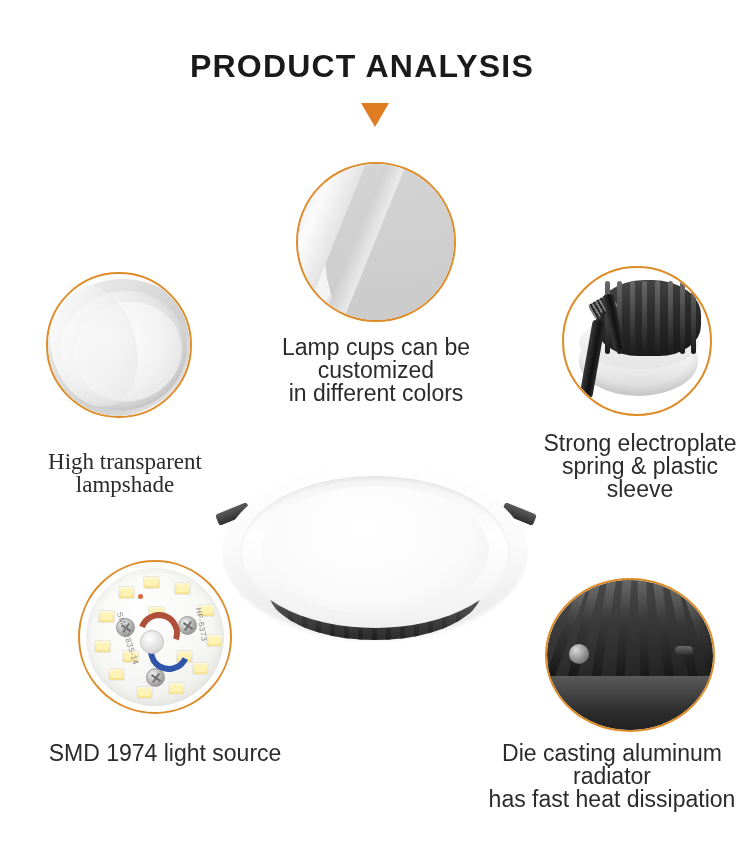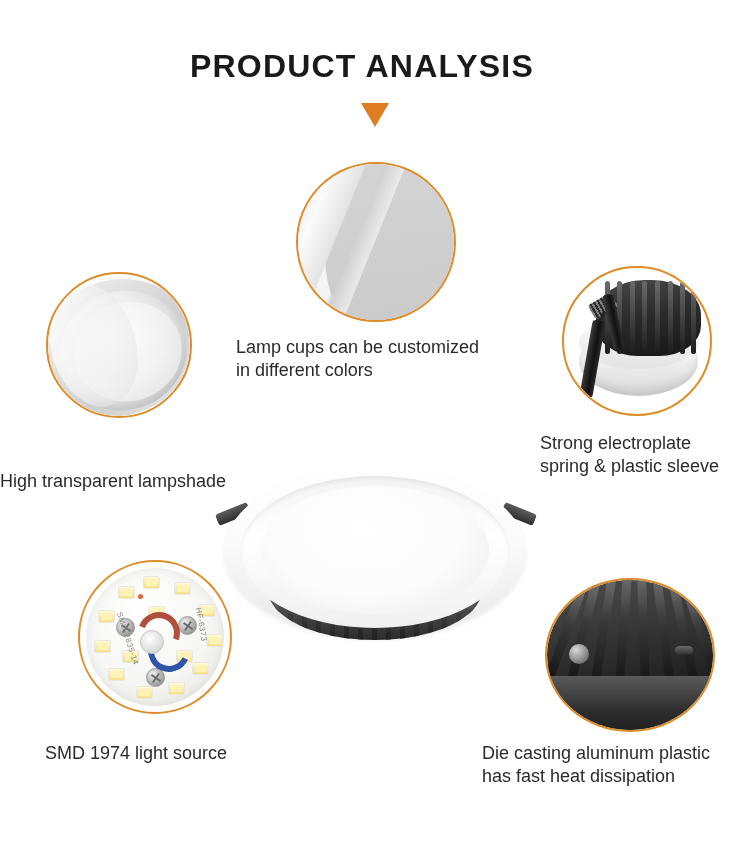--- a/index.html
+++ b/index.html
@@ -53,21 +53,22 @@
     box-sizing: border-box;
   }
   .circle-inner {
     position: absolute;
     inset: 0;
     border-radius: 50%;
     overflow: hidden;
   }
   .caption {
     position: absolute;
-    font-size: 18px;
+    text-align: center;
+    font-size: 23px;
     line-height: 23px;
     color: #2b2b2b;
     white-space: pre-line;
   }
 
   
   .shade-body {
     position: absolute;
     left: -8%;
     top: 4%;
@@ -394,21 +395,21 @@
 
   <div class="feature">
     <div class="circle" style="left:46px; top:272px; width:146px; height:146px;">
       <div class="circle-inner">
         <div class="shade-body"></div>
         <div class="shade-rim"></div>
         <div class="shade-face"></div>
         <div class="shade-edge"></div>
       </div>
     </div>
-    <div class="caption" style="left:0px; top:470px; width:250px;">High transparent lampshade</div>
+    <div class="caption" style="left:0px; top:450px; width:250px;font-family:Liberation Serif, serif;">High transparent lampshade</div>
   </div>
 
   <div class="feature">
     <div class="circle" style="left:296px; top:162px; width:160px; height:160px;">
       <div class="circle-inner">
         <div class="cup-bg"></div>
         <div class="cup-curve"></div>
         <div class="cup-band"></div>
         <div class="cup-band2"></div>
       </div>
@@ -499,21 +500,21 @@
         <div class="rad-fin" style="left:72px;  top:-6px; height:112px; transform:rotate(4deg);"></div>
         <div class="rad-fin" style="left:92px;  top:-6px; height:112px; transform:rotate(-2deg);"></div>
         <div class="rad-fin" style="left:112px; top:-4px; height:108px; transform:rotate(-7deg);"></div>
         <div class="rad-fin" style="left:132px; top:2px;  height:100px; transform:rotate(-12deg);"></div>
         <div class="rad-fin" style="left:150px; top:10px; height:90px;  transform:rotate(-18deg);"></div>
         <div class="rad-base"></div>
         <div class="rad-screw" style="left:22px; top:64px;"></div>
         <div class="rad-nub" style="left:128px; top:66px;"></div>
       </div>
     </div>
-    <div class="caption" style="left:482px; top:742px; width:260px;">Die casting aluminum plastic
+    <div class="caption" style="left:482px; top:742px; width:260px;">Die casting aluminum radiator
 has fast heat dissipation</div>
   </div>
 
   <div class="product" style="left:224px; top:466px; width:302px; height:200px;">
     <div class="prod-clip" style="left:-8px; top:42px; transform:rotate(-22deg);"></div>
     <div class="prod-clip-wire" style="left:14px; top:58px; transform:rotate(-30deg);"></div>
     <div class="prod-clip" style="left:278px; top:42px; transform:rotate(22deg);"></div>
     <div class="prod-clip-wire" style="left:268px; top:58px; transform:rotate(30deg);"></div>
 
     <div class="prod-rim"></div>

